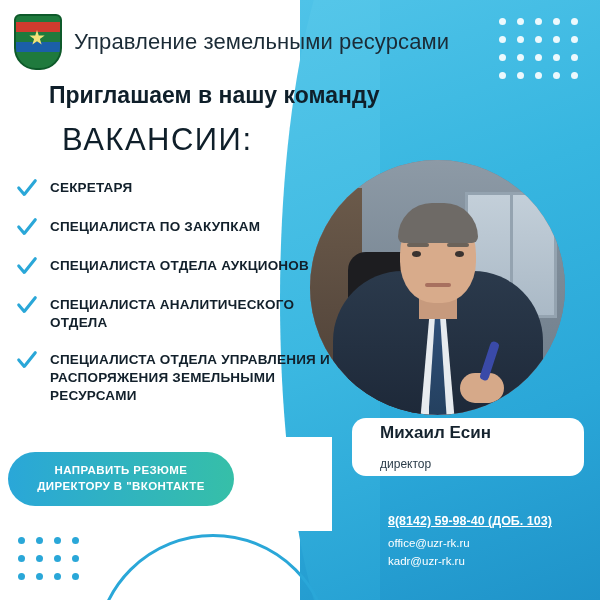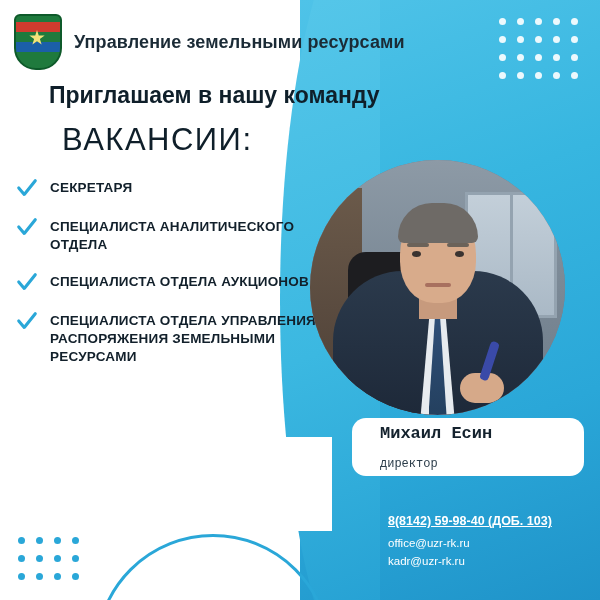--- a/index.html
+++ b/index.html
@@ -108,22 +108,22 @@
   .coat .band.b1 { top: 6px; }
   .coat .band.b2 { top: 26px; background:#1b5fa8; }
   .coat .star {
     position: absolute;
     top: 14px; left: 13px;
     width: 16px; height: 16px;
     background: #f3e27a;
     clip-path: polygon(50% 0%, 61% 35%, 98% 35%, 68% 57%, 79% 91%, 50% 70%, 21% 91%, 32% 57%, 2% 35%, 39% 35%);
   }
   .header-title {
-    font-size: 18px;
-    font-weight: bold;
+    font-size: 22px;
+    font-weight: normal;
     color: #1b2b36;
     letter-spacing: .1px;
     white-space: nowrap;
   }
 
   
   .headline {
     position: absolute;
     top: 82px;
     left: 12px;
@@ -311,21 +311,20 @@
     top: 418px;
     width: 232px;
     height: 58px;
     background: #ffffff;
     border-radius: 14px;
     display: flex;
     flex-direction: column;
     justify-content: center;
     padding-left: 28px;
     box-sizing: border-box;
-    font-family: Liberation Mono, monospace;
   }
   .name {
     font-size: 17px;
     font-weight: bold;
     color: #15232e;
   }
   .role {
     font-size: 12px;
     color: #2b3c49;
     margin-top: 14px;
@@ -458,37 +457,45 @@
 
     <div class="vac-item">
       <span class="check">
         <svg viewBox="0 0 24 24" width="22" height="22">
             <path d="M3 12 L9 19 L21 4" fill="none" stroke="#2aa7d8" stroke-width="3.4" stroke-linecap="round" stroke-linejoin="round"></path>
           </svg>
       </span>
       <span class="vac-text">Секретаря</span>
     </div>
 
+    <div class="vac-item">
+      <span class="check">
+        <svg viewBox="0 0 24 24" width="22" height="22">
+            <path d="M3 12 L9 19 L21 4" fill="none" stroke="#2aa7d8" stroke-width="3.4" stroke-linecap="round" stroke-linejoin="round"></path>
+          </svg>
+      </span>
+      <span class="vac-text">Специалиста по закупкам</span>
+    </div>
+
+    <div class="vac-item">
+      <span class="check">
+        <svg viewBox="0 0 24 24" width="22" height="22">
+            <path d="M3 12 L9 19 L21 4" fill="none" stroke="#2aa7d8" stroke-width="3.4" stroke-linecap="round" stroke-linejoin="round"></path>
+          </svg>
+      </span>
+      <span class="vac-text">Специалиста отдела аукционов</span>
+    </div>
 
     <div class="vac-item">
       <span class="check">
         <svg viewBox="0 0 24 24" width="22" height="22">
             <path d="M3 12 L9 19 L21 4" fill="none" stroke="#2aa7d8" stroke-width="3.4" stroke-linecap="round" stroke-linejoin="round"></path>
           </svg>
       </span>
       <span class="vac-text">Специалиста аналитического отдела</span>
-    </div>
-
-    <div class="vac-item">
-      <span class="check">
-        <svg viewBox="0 0 24 24" width="22" height="22">
-            <path d="M3 12 L9 19 L21 4" fill="none" stroke="#2aa7d8" stroke-width="3.4" stroke-linecap="round" stroke-linejoin="round"></path>
-          </svg>
-      </span>
-      <span class="vac-text">Специалиста отдела аукционов</span>
     </div>
 
     <div class="vac-item">
       <span class="check">
         <svg viewBox="0 0 24 24" width="22" height="22">
             <path d="M3 12 L9 19 L21 4" fill="none" stroke="#2aa7d8" stroke-width="3.4" stroke-linecap="round" stroke-linejoin="round"></path>
           </svg>
       </span>
       <span class="vac-text">Специалиста отдела управления и распоряжения земельными ресурсами</span>
     </div>
@@ -519,20 +526,24 @@
     <div class="name">Михаил Есин</div>
     <div class="role">директор</div>
   </div>
 
   <div class="contacts">
     <div class="phone">8(8142) 59-98-40 (ДОБ. 103)</div>
     <div>office@uzr-rk.ru</div>
     <div>kadr@uzr-rk.ru</div>
   </div>
 
+  <div class="cta">
+    <span>НАПРАВИТЬ РЕЗЮМЕ</span>
+    <span>ДИРЕКТОРУ В "ВКОНТАКТЕ</span>
+  </div>
 
   <div class="qr">
     <div class="qr-grid" id="qr-grid">
         <i class="on"></i>
         <i class="on"></i>
         <i class="on"></i>
         <i class="on"></i>
         <i class="on"></i>
         <i class="on"></i>
         <i class="on"></i>

